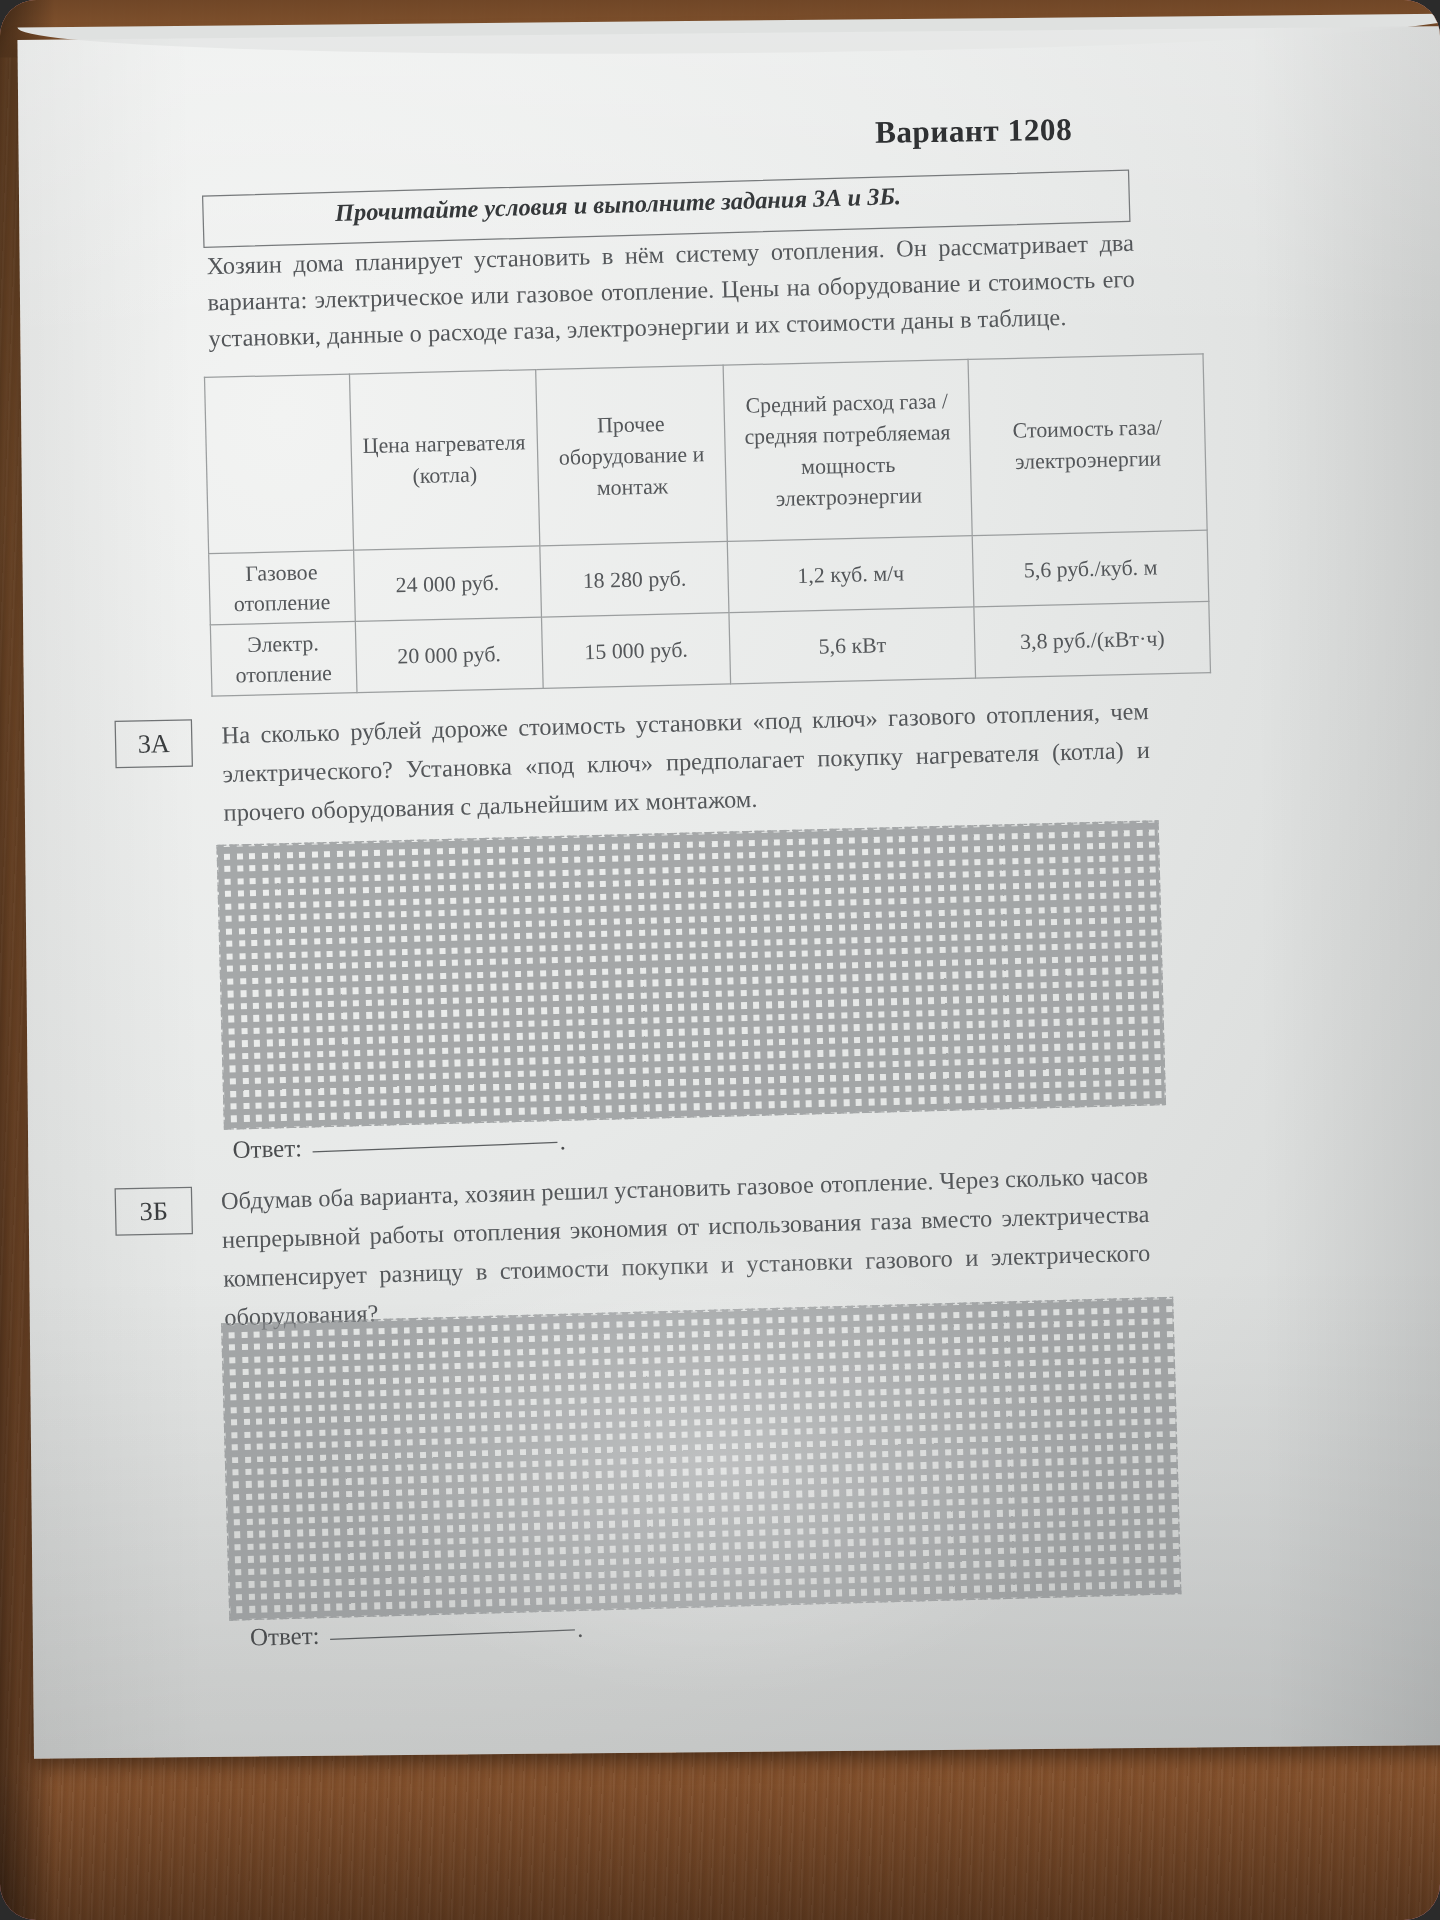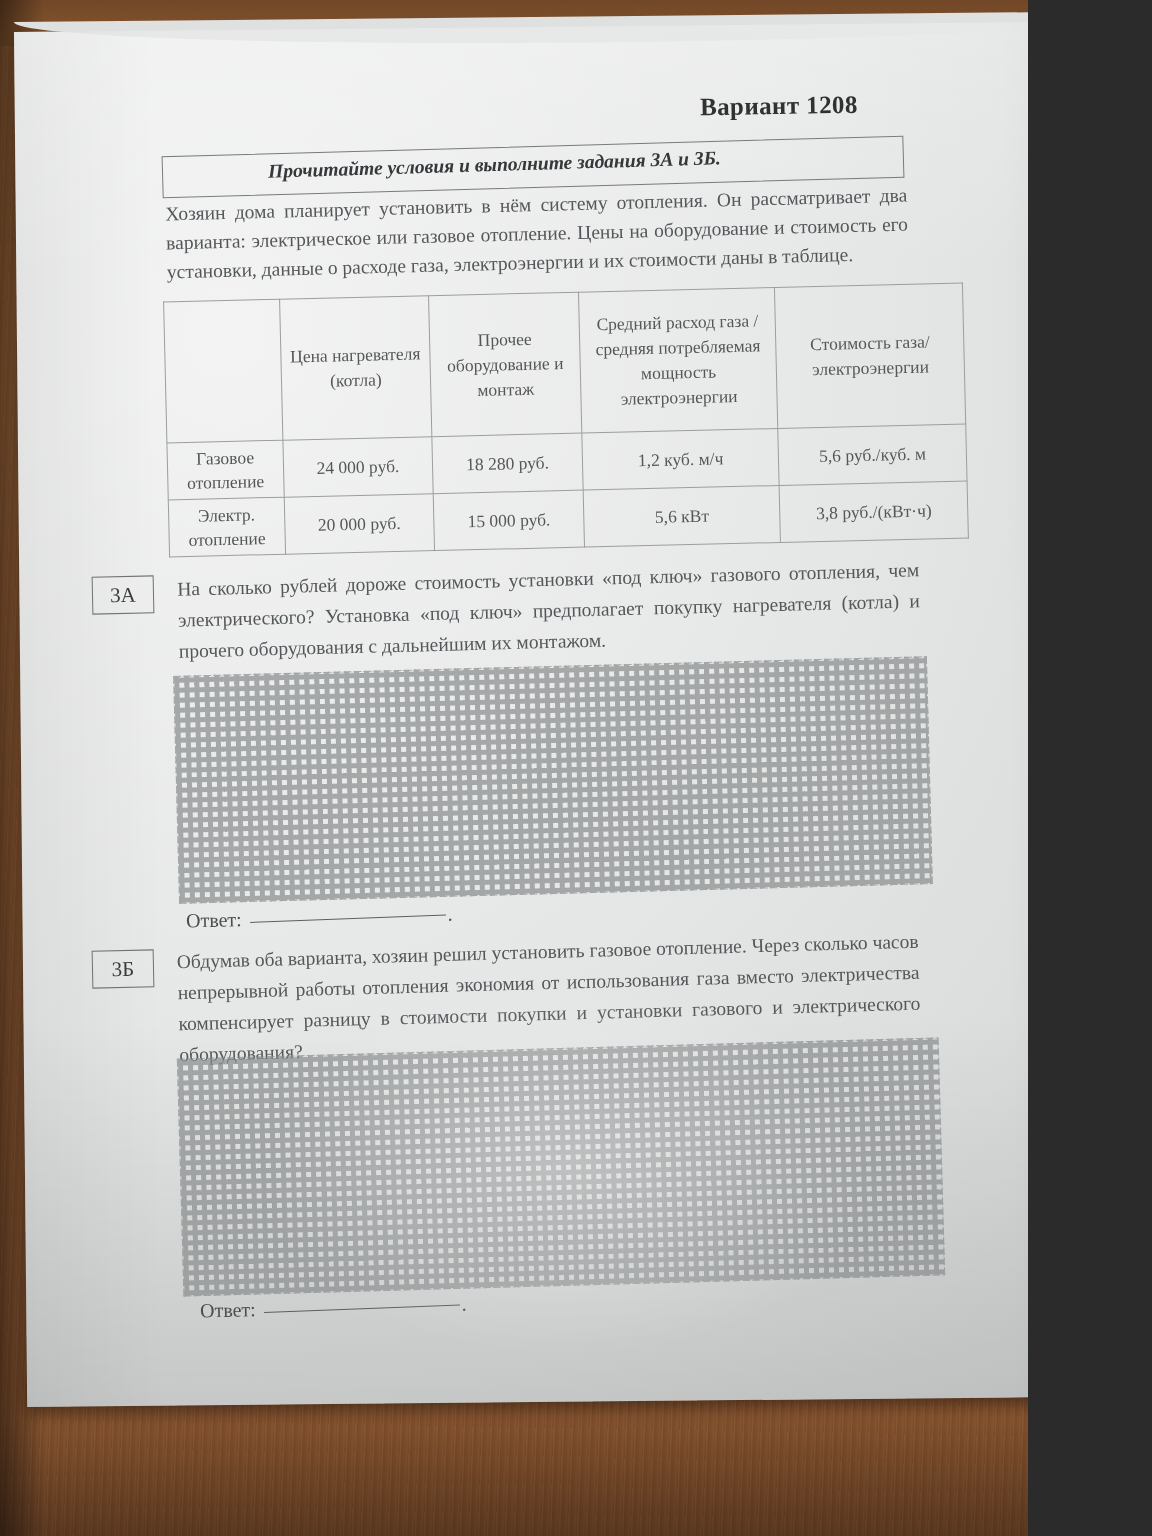--- a/index.html
+++ b/index.html
@@ -2,25 +2,26 @@
 <html><head>
 <meta charset="utf-8">
 <style>
   html, body {
     margin: 0;
     padding: 0;
     background: #2b2b2b;
   }
   .photo {
     position: relative;
-    width: 1028px;
+    width: 1152px;
     height: 1536px;
     overflow: hidden;
     background: #f9a8d4;
     font-family: "Liberation Serif", serif;
+    border-radius: 29px;
   }
   
   .desk {
     position: absolute;
     inset: 0;
     background:
       repeating-linear-gradient(92deg,
         rgba(255,255,255,0.05) 0px,
         rgba(255,255,255,0.05) 1px,
         rgba(0,0,0,0.045) 2px,

